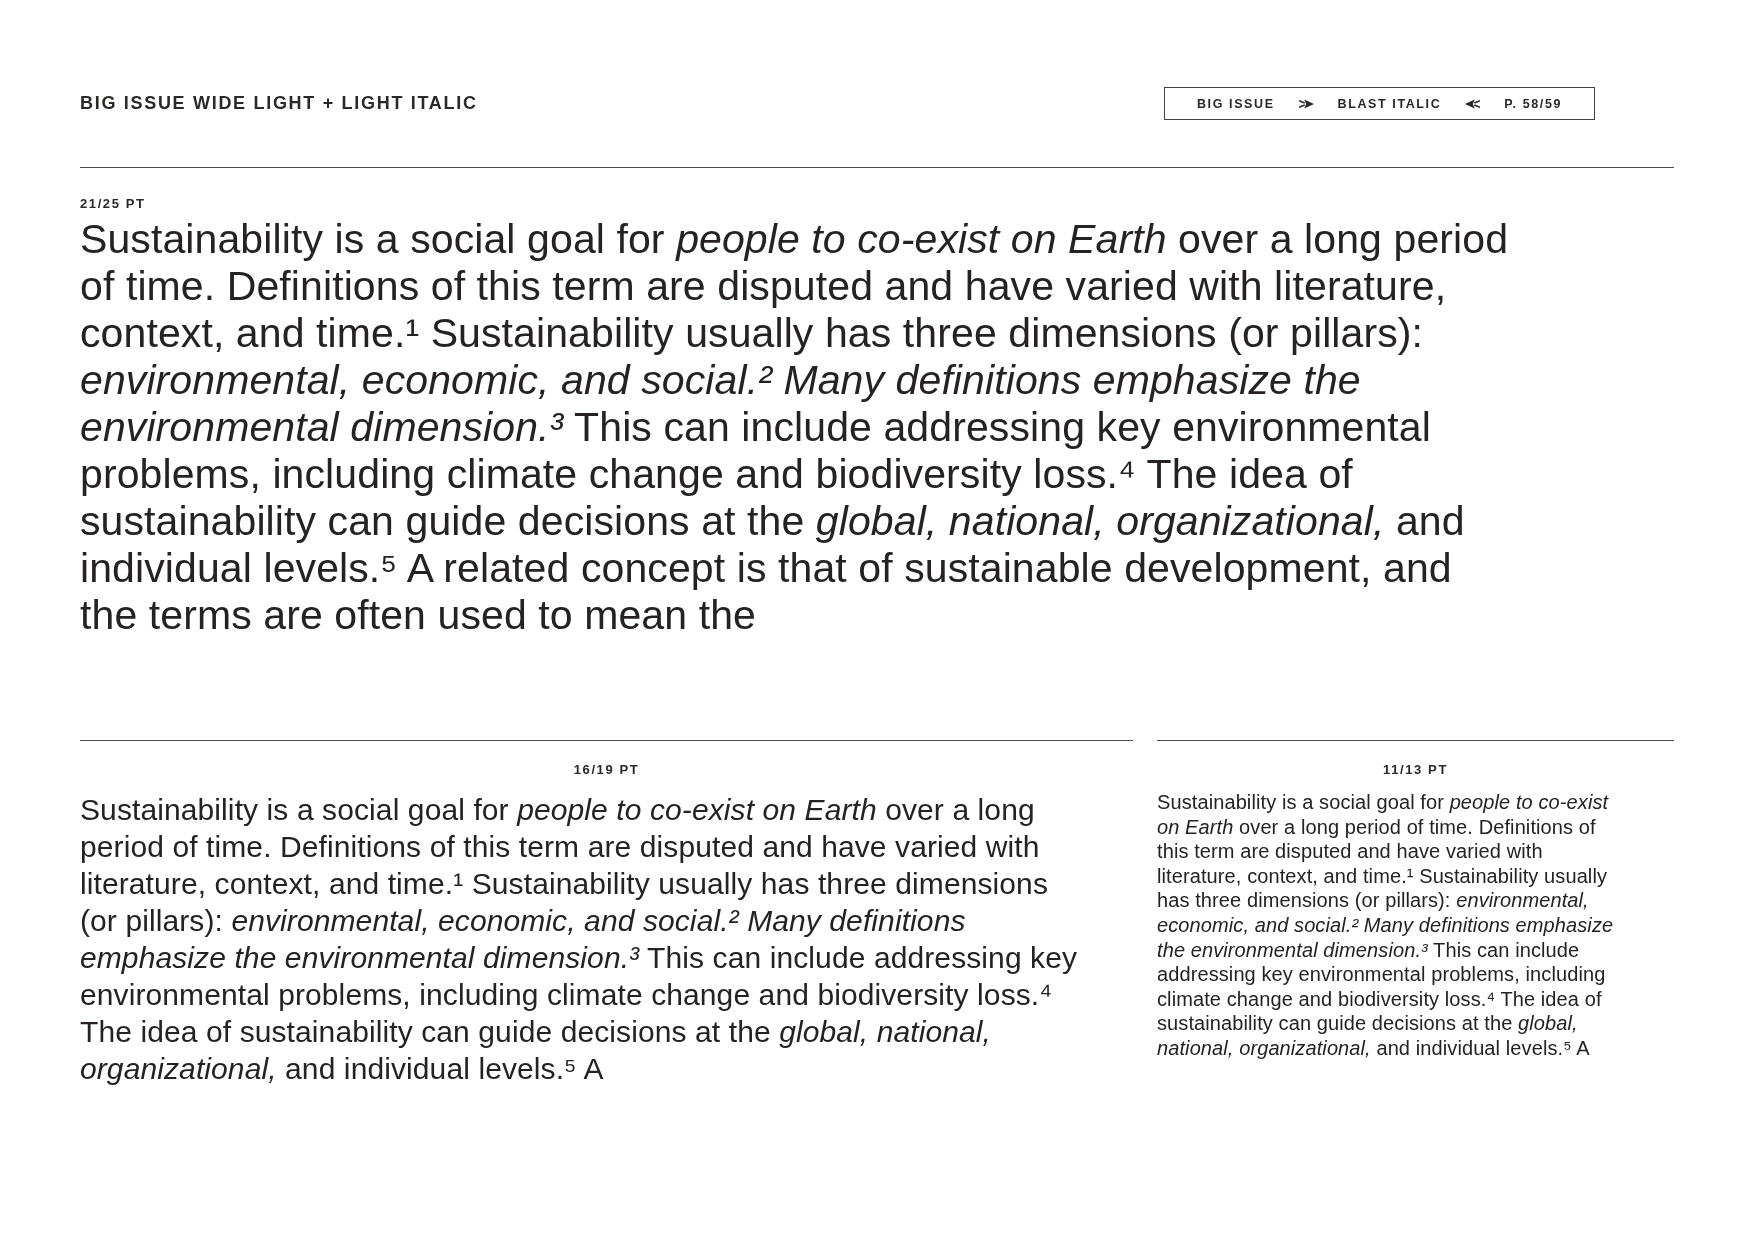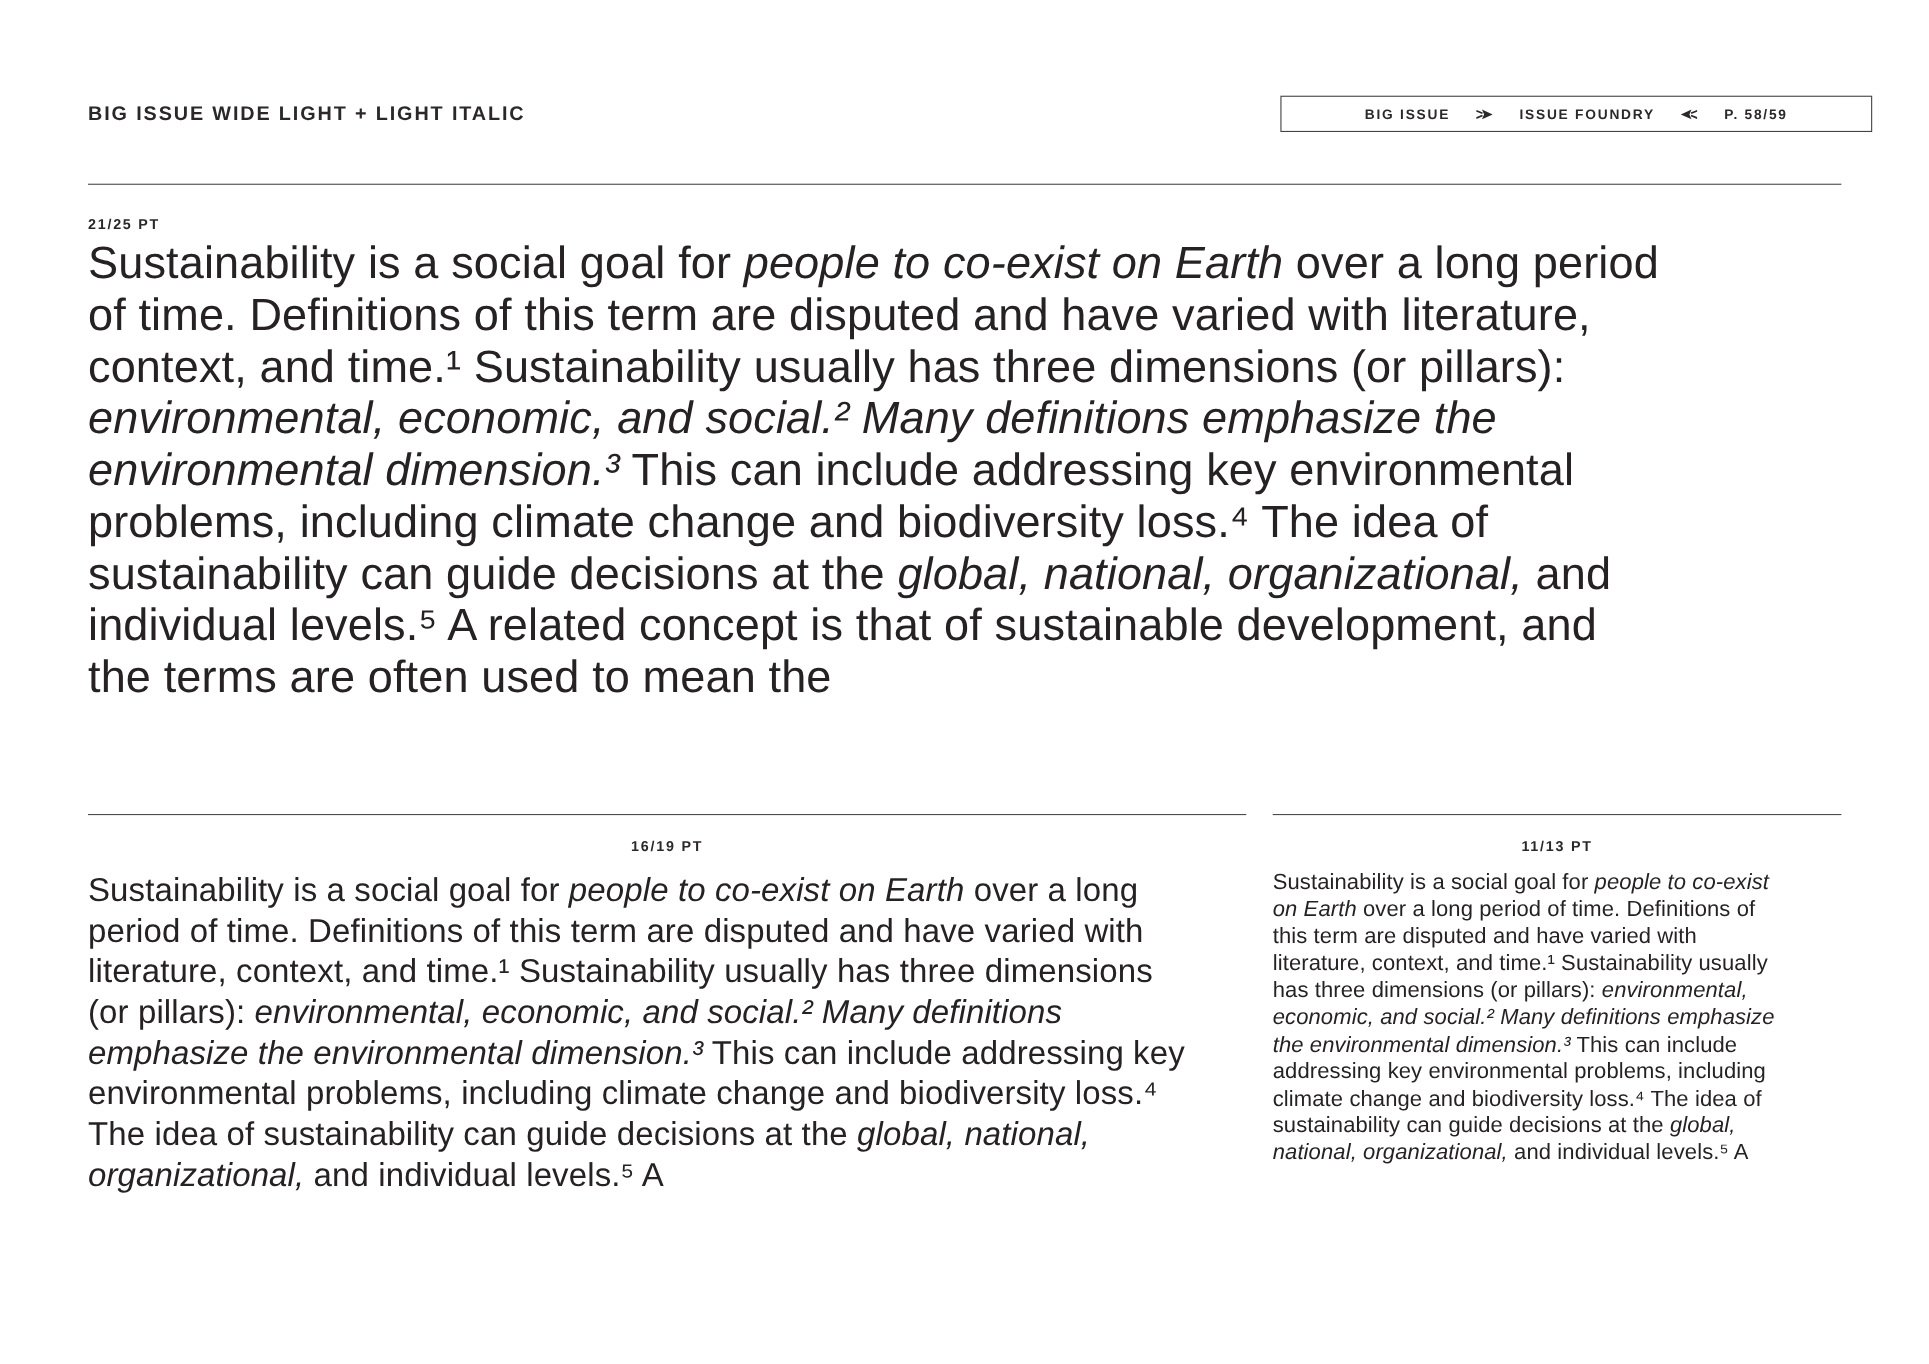--- a/index.html
+++ b/index.html
@@ -10,21 +10,21 @@
     font-family:"Liberation Sans","DejaVu Sans",sans-serif;
     color:#262223;
     overflow:hidden;
   }
   .spec-title{
     position:absolute;left:80px;top:93px;
     font-size:18px;font-weight:700;letter-spacing:1.7px;
     color:#2b2827;white-space:nowrap;
   }
   .badge{
-    position:absolute;left:1164px;top:87px;width:538px;height:33px;
+    position:absolute;left:1164px;top:87px;width:431px;height:33px;
     box-sizing:border-box;border:1.5px solid #45423f;
     display:flex;align-items:center;justify-content:center;column-gap:24px;
     font-size:12.5px;font-weight:700;letter-spacing:1.6px;color:#2b2827;
     white-space:nowrap;
   }
   .badge .icon{display:inline-flex;align-items:center;color:#2b2827;}
   .rule{position:absolute;height:1px;background:#4d4a48;}
   .rule-top{left:80px;top:167px;width:1594px;}
   .size-label{
     font-size:13px;font-weight:700;letter-spacing:1.6px;color:#2b2827;
@@ -59,21 +59,21 @@
   <div class="spec-title">BIG ISSUE WIDE LIGHT + LIGHT ITALIC</div>
 
   <div class="badge">
     <span>BIG ISSUE</span>
     <span class="icon">
       <svg width="15" height="12" viewBox="0 0 20 14" aria-hidden="true">
         <path d="M20 7 L7 1 L9.6 7 L7 13 Z" fill="currentColor"></path>
         <path d="M0 2.5 L7.6 5.6 M0 11.5 L7.6 8.4" stroke="currentColor" stroke-width="2.1" fill="none"></path>
       </svg>
     </span>
-    <span>ISSUE FOUNDRY</span>
+    <span>BLAST ITALIC</span>
     <span class="icon">
       <svg width="15" height="12" viewBox="0 0 20 14" aria-hidden="true">
         <path d="M0 7 L13 1 L10.4 7 L13 13 Z" fill="currentColor"></path>
         <path d="M20 2.5 L12.4 5.6 M20 11.5 L12.4 8.4" stroke="currentColor" stroke-width="2.1" fill="none"></path>
       </svg>
     </span>
     <span>P. 58/59</span>
   </div>
 
   <div class="rule rule-top"></div>

